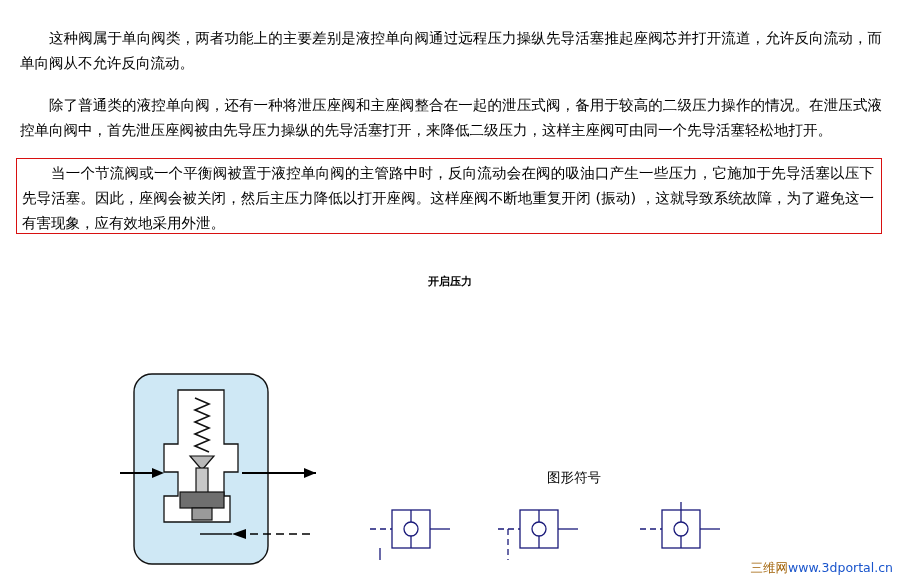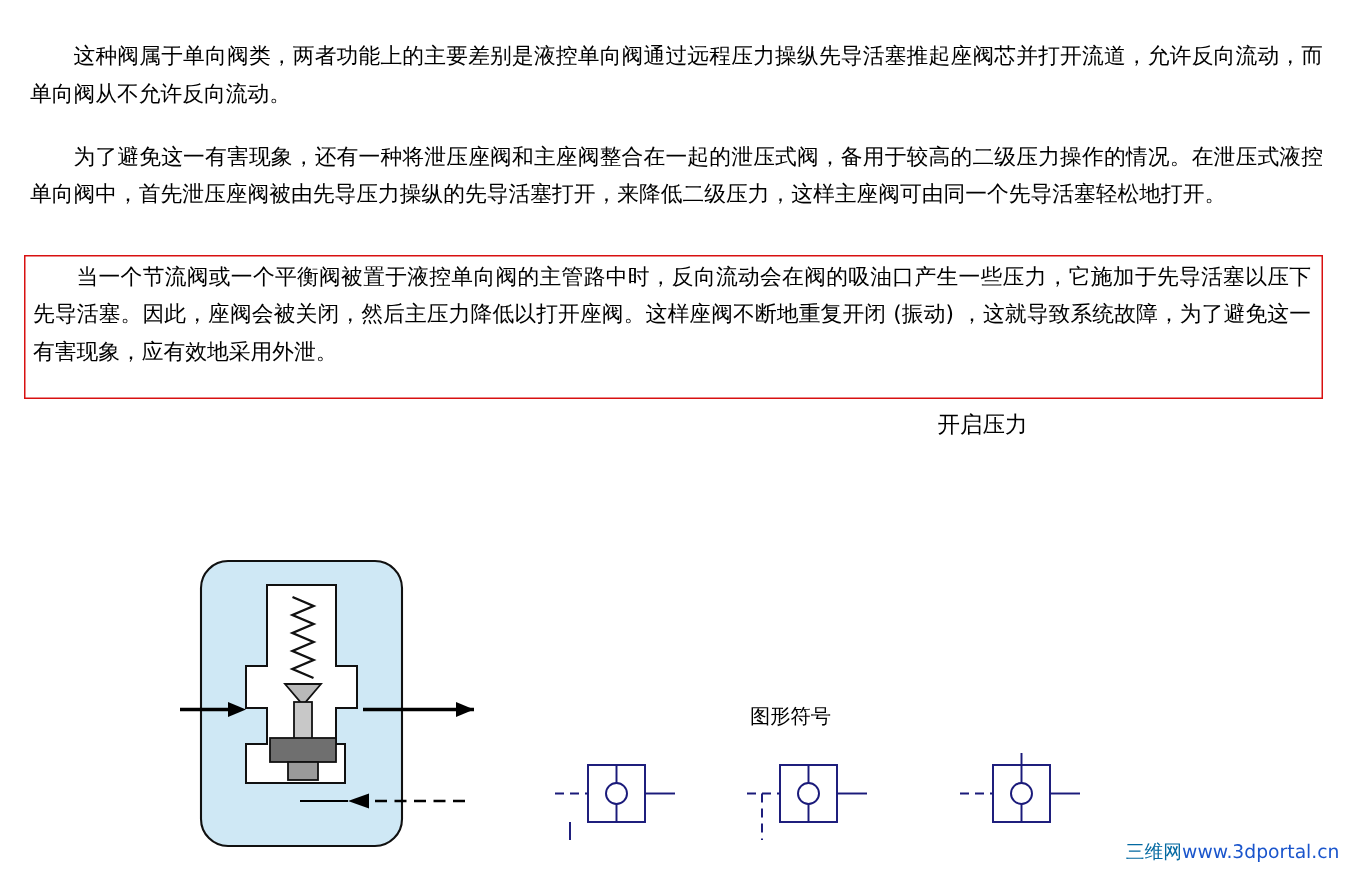--- a/index.html
+++ b/index.html
@@ -33,95 +33,94 @@
     font-size: 14.5px;
     line-height: 25px;
     text-align: justify;
     text-indent: 2em;
   }
   #para1 { left: 20px; top: 26px; width: 862px; }
   #para2 { left: 20px; top: 93px; width: 862px; }
   .boxed {
     position: absolute;
     left: 16px;
-    top: 170px;
+    top: 158px;
     width: 866px;
-    height: 96px;
+    height: 76px;
     border: 1.5px solid #d81010;
     box-sizing: border-box;
   }
   .boxed .inner {
     position: absolute;
     left: 5px;
     top: 2px;
     width: 852px;
     font-size: 14.5px;
     line-height: 25px;
     text-align: justify;
     text-indent: 2em;
   }
   .right-col {
     position: absolute;
     left: 428px;
     top: 274px;
     width: 454px;
   }
   .right-title {
-    font-size: 15px;
-    font-weight: normal;
+    font-size: 11px;
+    font-weight: bold;
     margin: 0 0 3px 0;
-    text-align: center;
   }
   .right-body {
     font-size: 14.5px;
     line-height: 25px;
     text-align: justify;
   }
   .right-body sup {
     font-size: 9px;
     vertical-align: super;
   }
   .symbol-caption {
     position: absolute;
-    left: 500px;
+    left: 547px;
     top: 469px;
     font-size: 13.5px;
   }
   .figure {
     position: absolute;
     left: 120px;
     top: 372px;
     width: 200px;
     height: 195px;
   }
   .watermark {
     position: absolute;
     right: 6px;
     bottom: 2px;
     font-size: 12.5px;
     white-space: nowrap;
   }
-  .wm-red { color: #0369a1; }
+  .wm-red { color: #a16207; }
   .wm-blue { color: #1a55cc; margin-top: 38px; }
   .symbols {
     position: absolute;
     left: 370px;
     top: 500px;
     width: 400px;
     height: 70px;
   }
 </style>
 </head>
 <body>
 
 <div class="page">
 
 
   <div class="para" id="para1">这种阀属于单向阀类，两者功能上的主要差别是液控单向阀通过远程压力操纵先导活塞推起座阀芯并打开流道，允许反向流动，而单向阀从不允许反向流动。</div>
-  <div class="para" id="para2">为了避免这一有害现象，还有一种将泄压座阀和主座阀整合在一起的泄压式阀，备用于较高的二级压力操作的情况。在泄压式液控单向阀中，首先泄压座阀被由先导压力操纵的先导活塞打开，来降低二级压力，这样主座阀可由同一个先导活塞轻松地打开。</div>
+  <div class="para" id="para2">除了普通类的液控单向阀，还有一种将泄压座阀和主座阀整合在一起的泄压式阀，备用于较高的二级压力操作的情况。在泄压式液控单向阀中，首先泄压座阀被由先导压力操纵的先导活塞打开，来降低二级压力，这样主座阀可由同一个先导活塞轻松地打开。</div>
 
   <div class="boxed">
     <div class="inner">当一个节流阀或一个平衡阀被置于液控单向阀的主管路中时，反向流动会在阀的吸油口产生一些压力，它施加于先导活塞以压下先导活塞。因此，座阀会被关闭，然后主压力降低以打开座阀。这样座阀不断地重复开闭 (振动) ，这就导致系统故障，为了避免这一有害现象，应有效地采用外泄。</div>
   </div>
 
   <div class="right-col">
     <div class="right-title">开启压力</div>
   </div>
 
   <div class="symbol-caption">图形符号</div>

